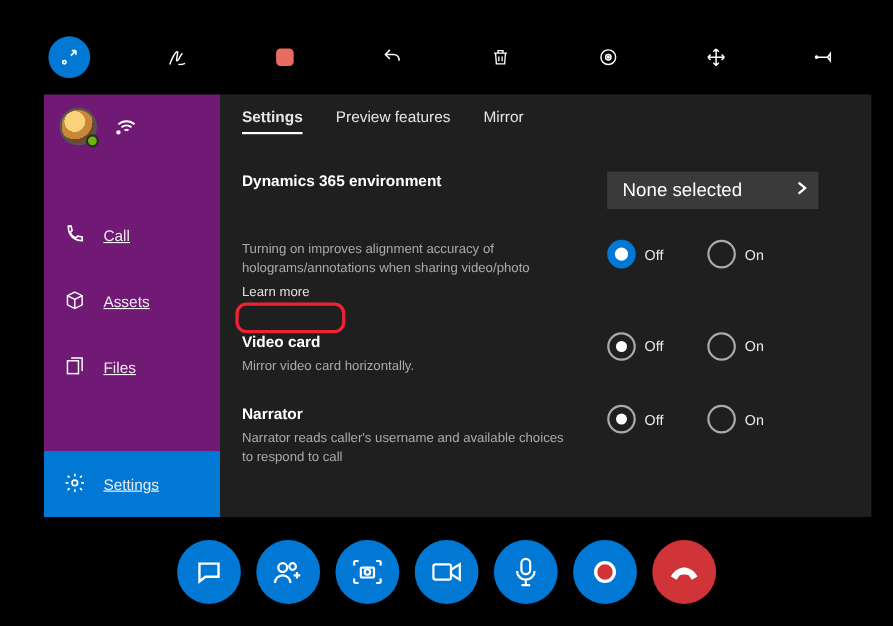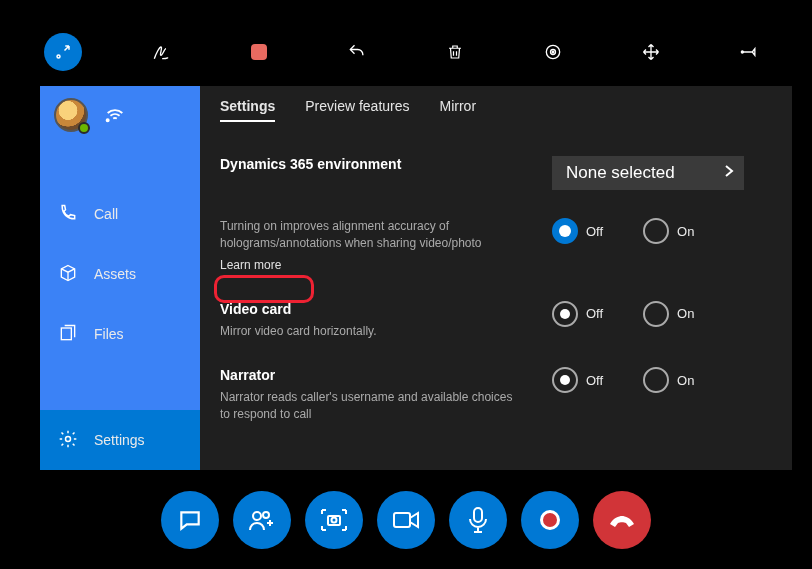--- a/index.html
+++ b/index.html
@@ -10,21 +10,21 @@
   .top-toolbar { position: absolute; top: 32px; left: 0; right: 0; height: 40px; display: flex; align-items: center; justify-content: center; gap: 60px; }
   .tb-btn { width: 38px; height: 38px; border-radius: 50%; display: flex; align-items: center; justify-content: center; cursor: pointer; }
   .tb-btn.active { background: #0078d4; }
   .tb-btn svg { display: block; }
   .rec-shape { width: 16px; height: 16px; background: #e86a60; border-radius: 4px; }
 
   
   .main { position: absolute; top: 86px; left: 40px; right: 20px; bottom: 99px; display: flex; background: #1f1f1f; }
 
   
-  .sidebar { width: 160px; background: #3b82f6; display: flex; flex-direction: column; }
+  .sidebar { width: 160px; background: #701a75; display: flex; flex-direction: column; text-decoration: underline; }
   .sidebar-header { height: 58px; padding: 0 14px; display: flex; align-items: center; gap: 16px; }
   .avatar-wrap { position: relative; width: 34px; height: 34px; }
   .avatar { width: 34px; height: 34px; border-radius: 50%; background: radial-gradient(circle at 40% 35%, #f9d27b 0 35%, #c9873a 36% 60%, #6e4a2a 61% 100%); border: 2px solid #555; }
   .presence { position: absolute; right: -2px; bottom: -2px; width: 12px; height: 12px; border-radius: 50%; background: #6bb700; border: 2px solid #2b2b2b; }
   .wifi-icon { color: #fff; }
 
   .nav-list { flex: 1; display: flex; flex-direction: column; padding-top: 40px; }
   .nav-item { height: 60px; display: flex; align-items: center; gap: 16px; padding: 0 18px; color: #eaeaea; font-size: 14px; cursor: pointer; }
   .nav-item.selected { background: #0078d4; }
   .nav-bottom { margin-top: auto; }

